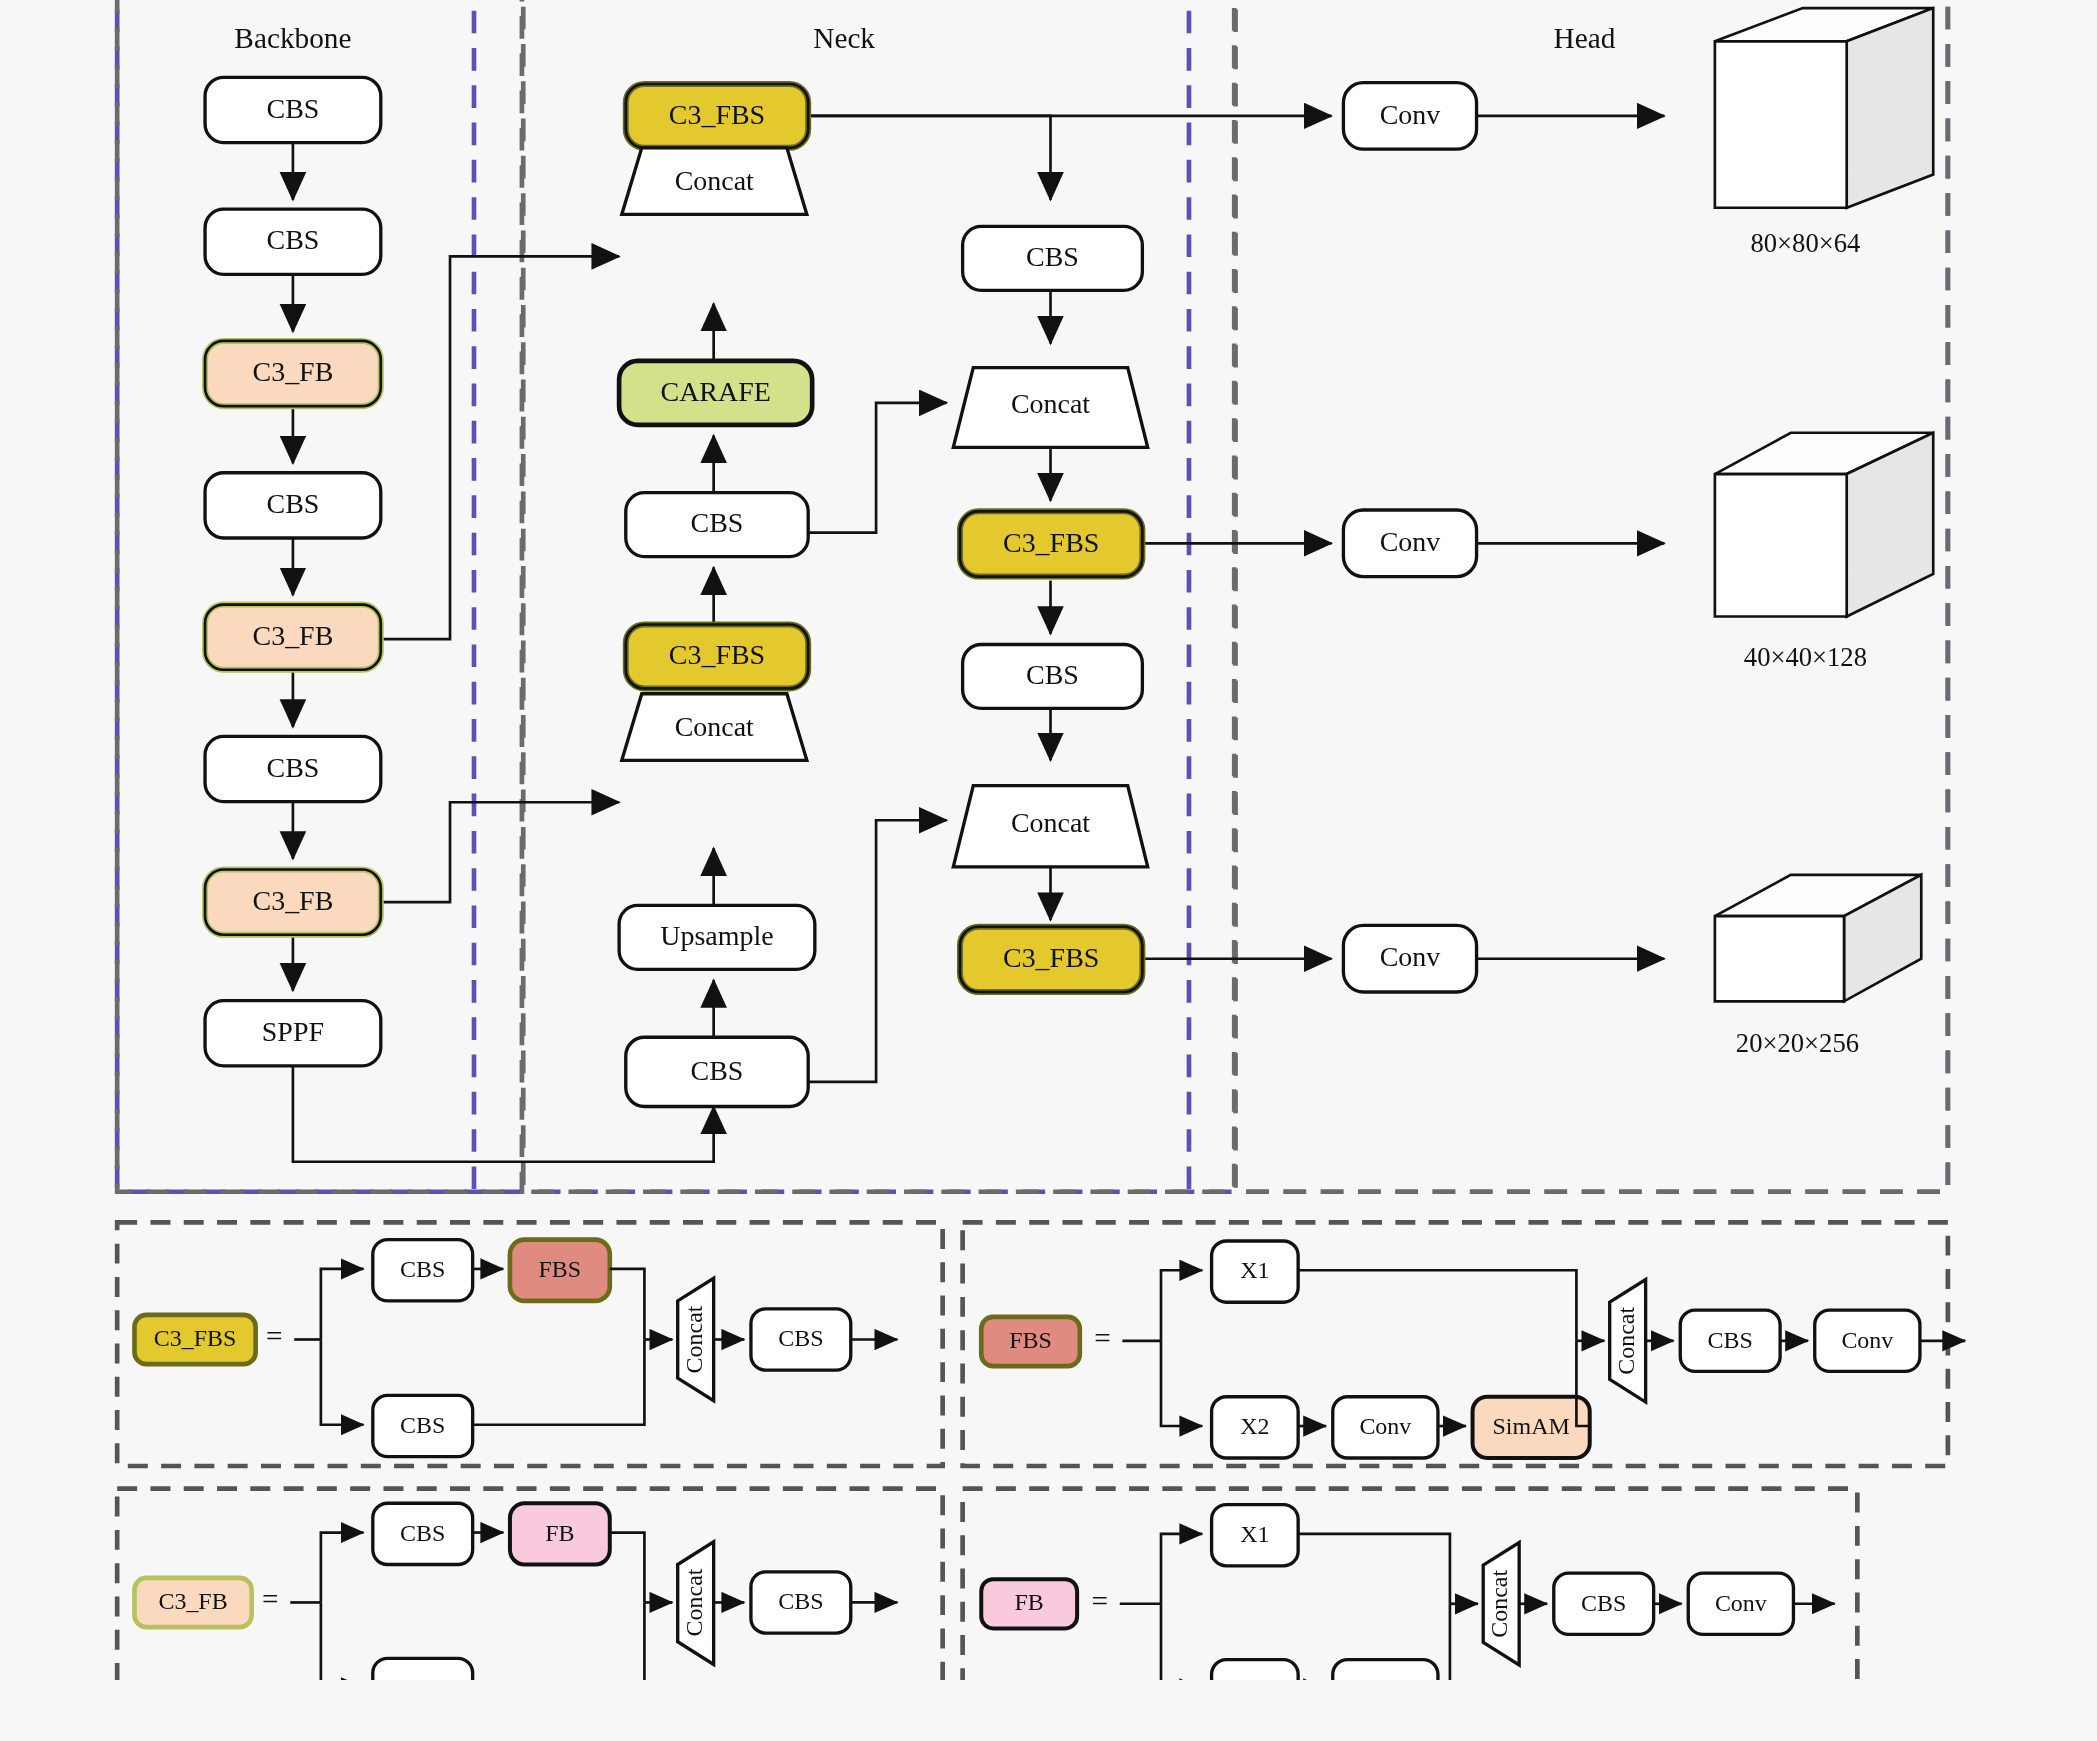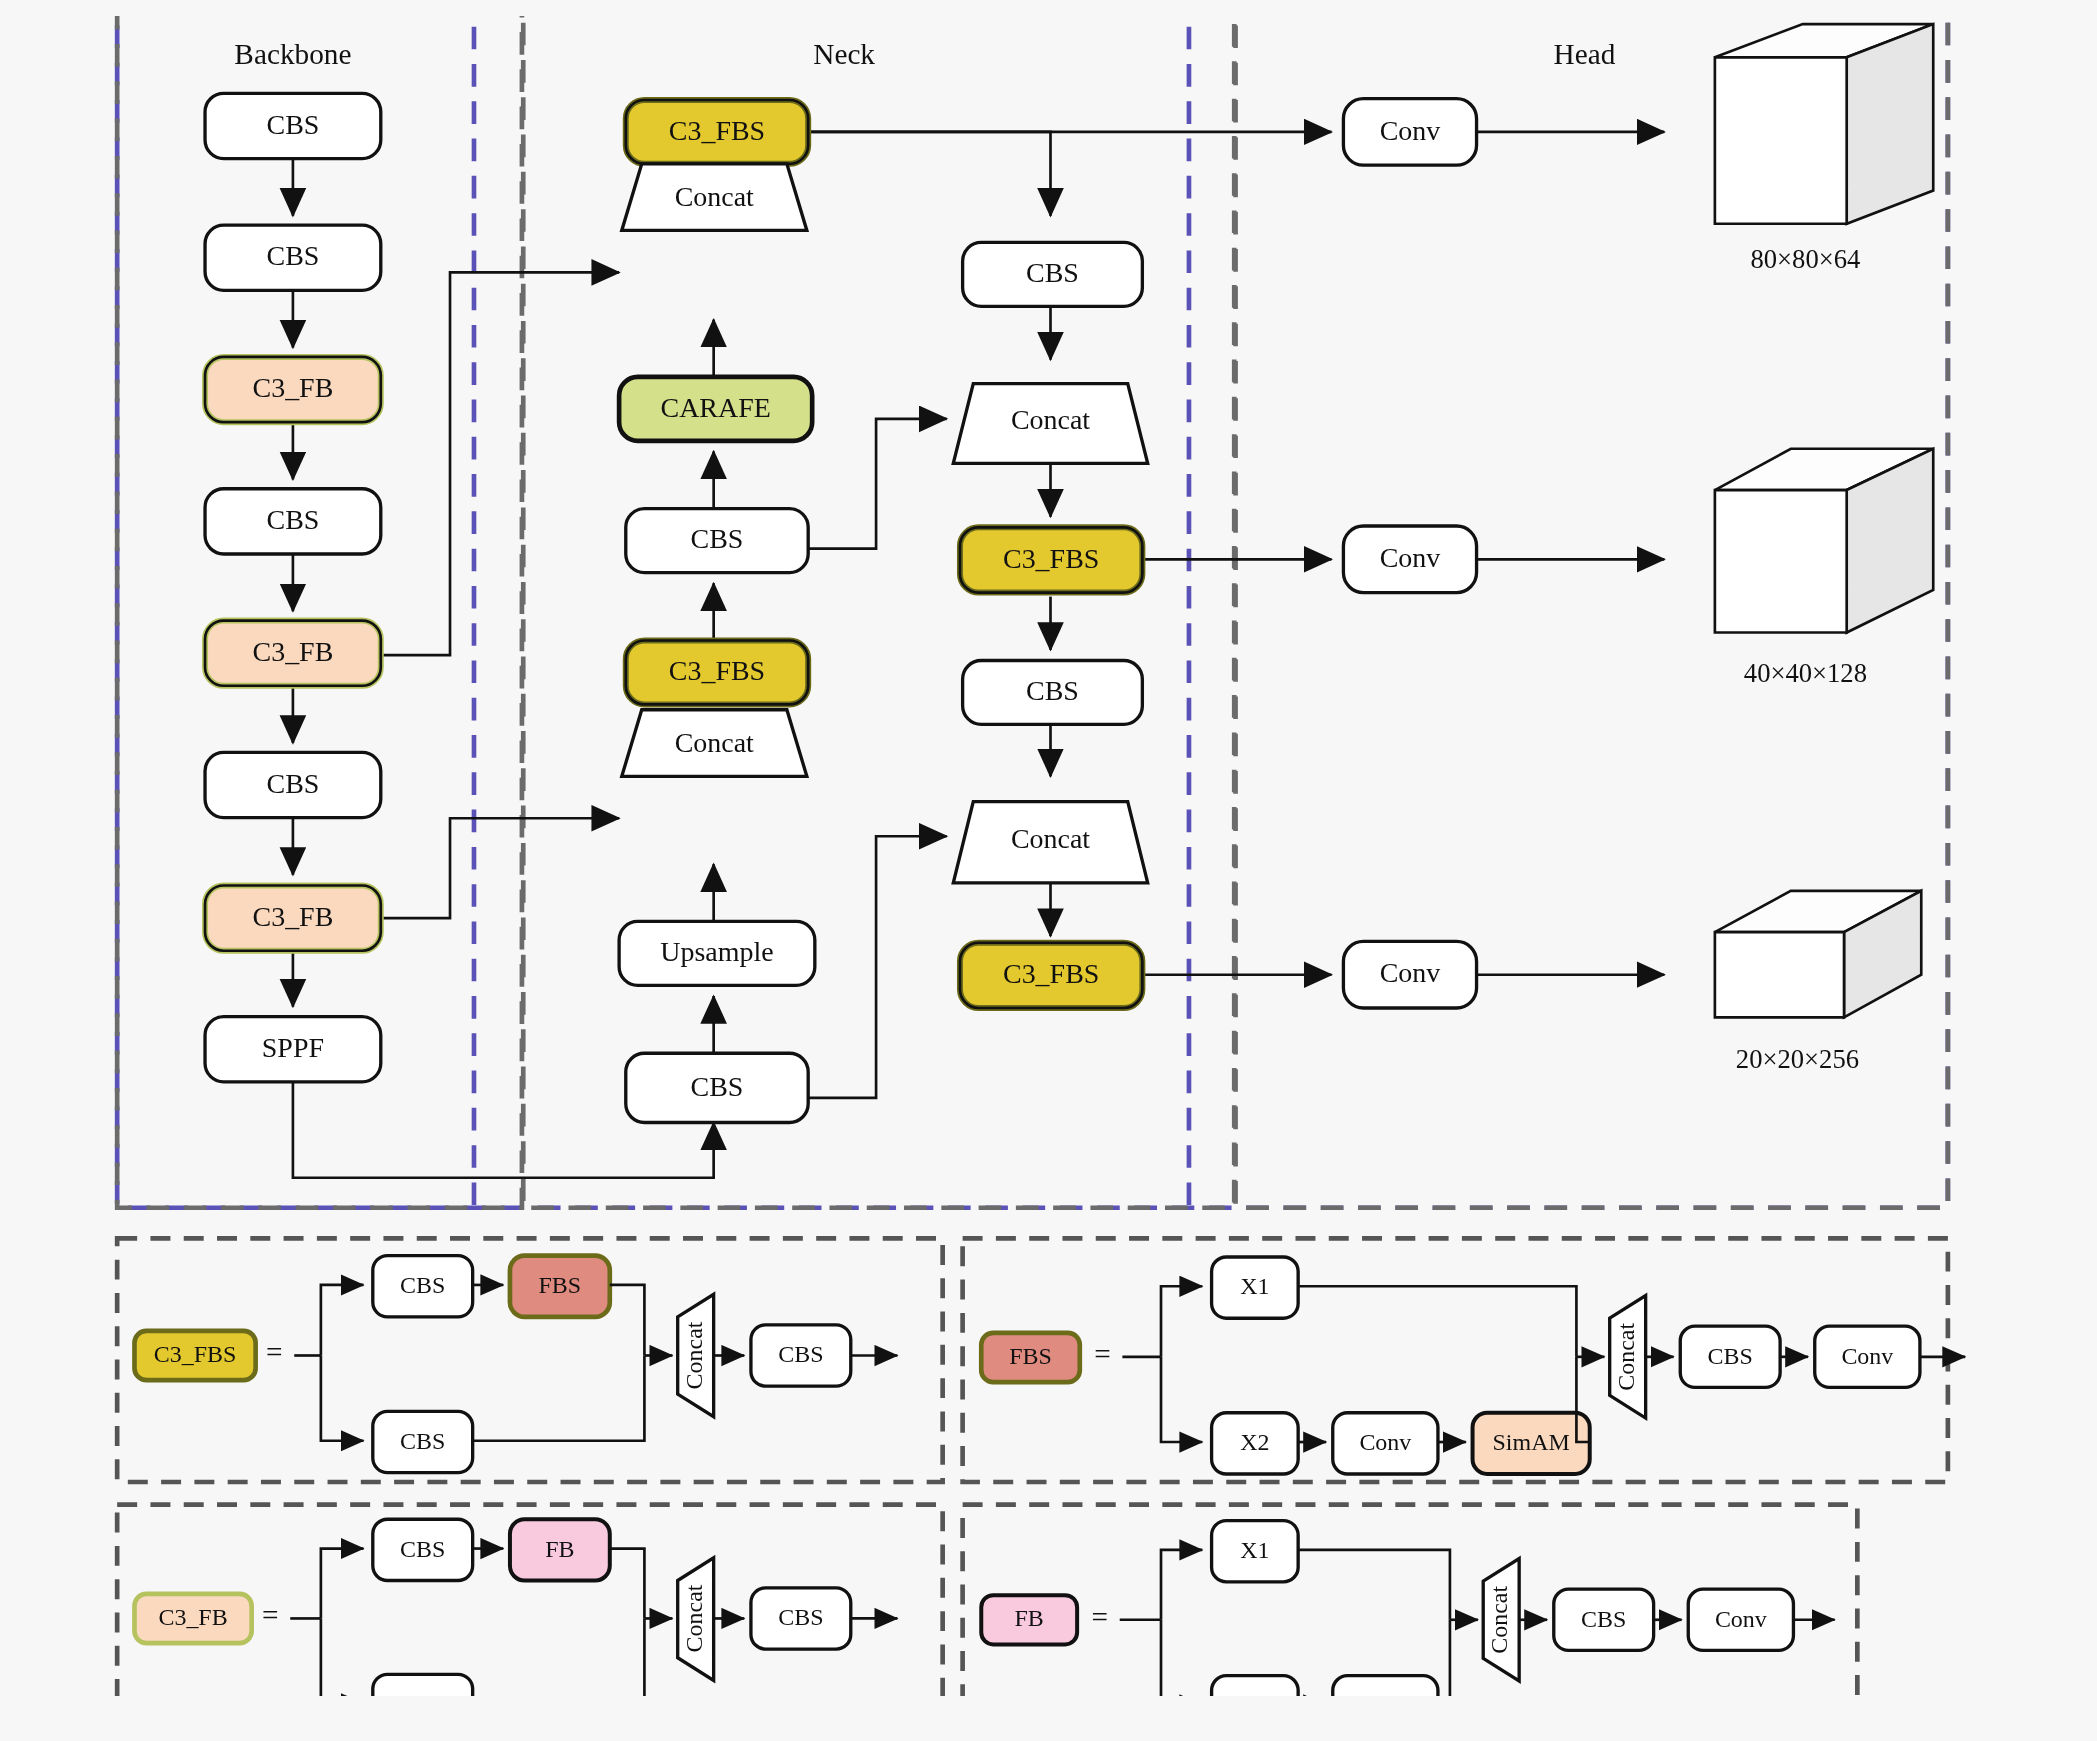--- a/index.html
+++ b/index.html
@@ -1,17 +1,17 @@
 <!DOCTYPE html>
 <html style="font-size:10.7px"><head>
 <meta charset="utf-8">
 <style>
   html,body{margin:0;padding:0;background:#f7f7f7;}
   body{font-family:"Liberation Serif", serif;}
-  #root{position:relative;width:2097px;height:1680px;background:#fef9c3;overflow:hidden;margin-top:16px;}
+  #root{position:relative;width:2097px;height:1680px;background:#fef9c3;overflow:hidden;}
   svg#canvas{position:absolute;left:0;top:0;width:2097px;height:1741px;}
   .secLabel{font-family:"Liberation Serif", serif;font-size:44px;fill:#111;text-anchor:middle;}
   .nodeTxt{font-family:"Liberation Serif", serif;font-size:42px;fill:#111;text-anchor:middle;dominant-baseline:middle;}
   .nodeTxtSm{font-family:"Liberation Serif", serif;font-size:36px;fill:#111;text-anchor:middle;dominant-baseline:middle;}
   .dimTxt{font-family:"Liberation Serif", serif;font-size:40px;fill:#111;text-anchor:middle;}
   .eqTxt{font-family:"Liberation Serif", serif;font-size:44px;fill:#111;text-anchor:middle;dominant-baseline:middle;}
   .rbox{fill:#ffffff;stroke:#111;stroke-width:5;}
   .trap{fill:#ffffff;stroke:#111;stroke-width:5;}
   .cube-front{fill:#ffffff;stroke:#111;stroke-width:4;}
   .cube-top{fill:#fdfdfd;stroke:#111;stroke-width:4;}

